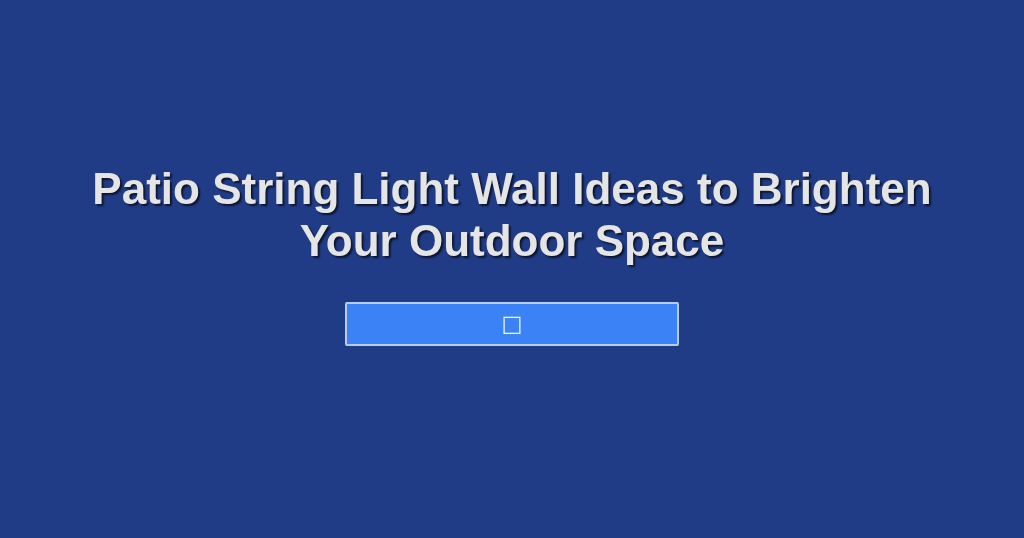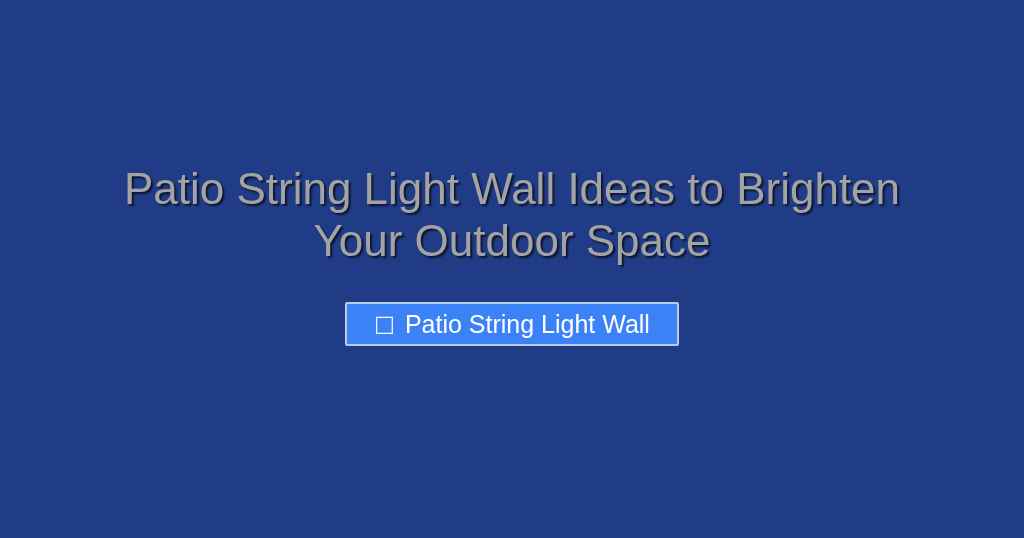--- a/index.html
+++ b/index.html
@@ -25,25 +25,25 @@
     flex-direction: column;
     align-items: center;
     justify-content: flex-start;
     padding-top: 163px;
   }
 
   .hero-title {
     margin: 0;
     width: 860px;
     text-align: center;
-    color: #a3a3a3;
+    color: #e5e5e5;
     font-family: "Liberation Sans", sans-serif;
     font-size: 44px;
     line-height: 52px;
-    font-weight: 400;
+    font-weight: 700;
     letter-spacing: 0px;
     text-shadow: 2px 2px 2px rgba(0, 0, 0, 0.65);
     white-space: normal;
   }
 
   .cta-wrap {
     margin-top: 35px;
     display: flex;
     justify-content: center;
     width: 100%;
@@ -89,17 +89,16 @@
 </head>
 <body>
 
 <div class="hero">
 
   <h1 class="hero-title">Patio String Light Wall Ideas to Brighten Your Outdoor Space</h1>
 
   <div class="cta-wrap">
     <a class="cta-button" href="#">
       <span class="cta-icon">□</span>
-      <span class="cta-label">Patio String Light Wall</span>
     </a>
   </div>
 
 </div>
 
 </body></html>

